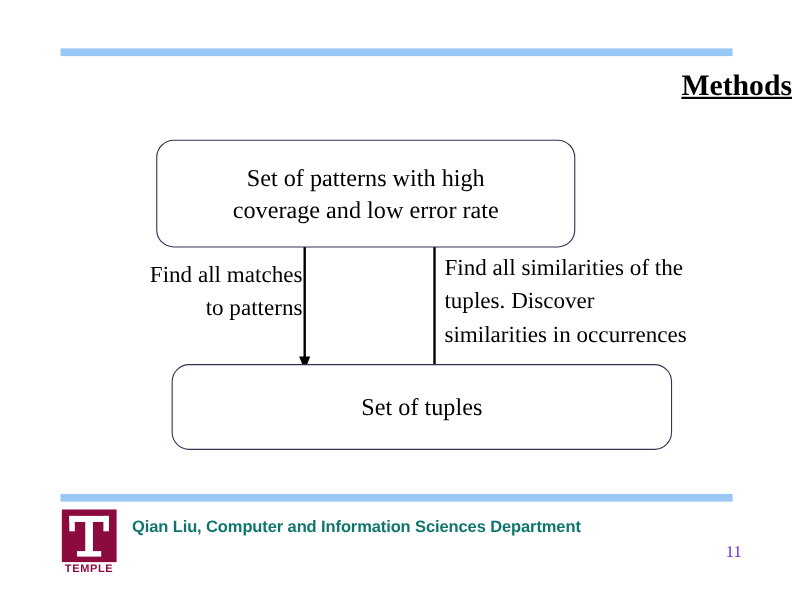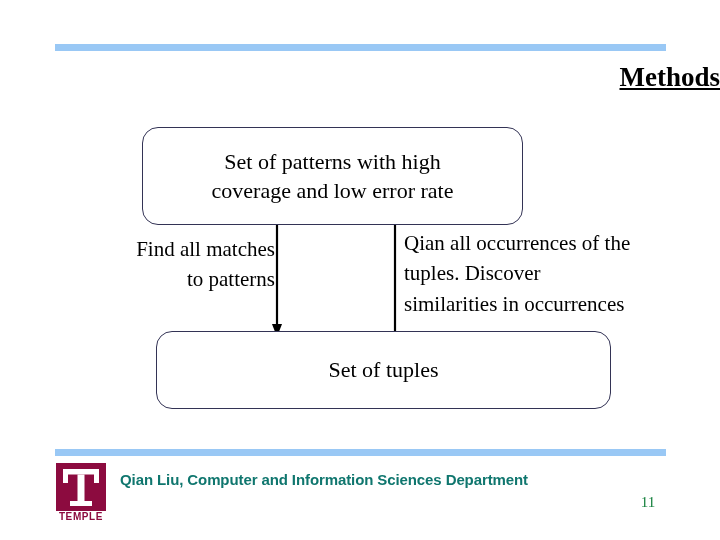--- a/index.html
+++ b/index.html
@@ -132,27 +132,27 @@
     top: 471px;
     font-family: "Liberation Sans", sans-serif;
     font-size: 15px;
     font-weight: bold;
     color: #0f766e;
     letter-spacing: -0.1px;
     white-space: nowrap;
   }
   #page-number {
     position: absolute;
-    left: 633px;
+    left: 652px;
     top: 494px;
     width: 30px;
     text-align: center;
     font-family: "Liberation Serif", serif;
     font-size: 15px;
-    color: #15803d;
+    color: #6d28d9;
   }
 </style>
 </head>
 <body>
 
 <div id="slide">
 
   <div class="rule top"></div>
 
   <div id="slide-title">Methods</div>
@@ -173,21 +173,21 @@
     <line x1="15" y1="134" x2="15" y2="12" stroke="#000000" stroke-width="2.2"></line>
     <polygon points="15,2 10,15 20,15" fill="#000000"></polygon>
   </svg>
 
   <div id="label-left" class="annotation">
     <span>Find all matches</span><br>
     <span>to patterns</span>
   </div>
 
   <div id="label-right" class="annotation">
-    <span>Qian all occurrences of the</span><br>
+    <span>Find all similarities of the</span><br>
     <span>tuples. Discover</span><br>
     <span>similarities in occurrences</span>
   </div>
 
   <div id="box-tuples" class="rbox">
     <span>Set of tuples</span>
   </div>
 
   <div class="rule bottom"></div>
 

